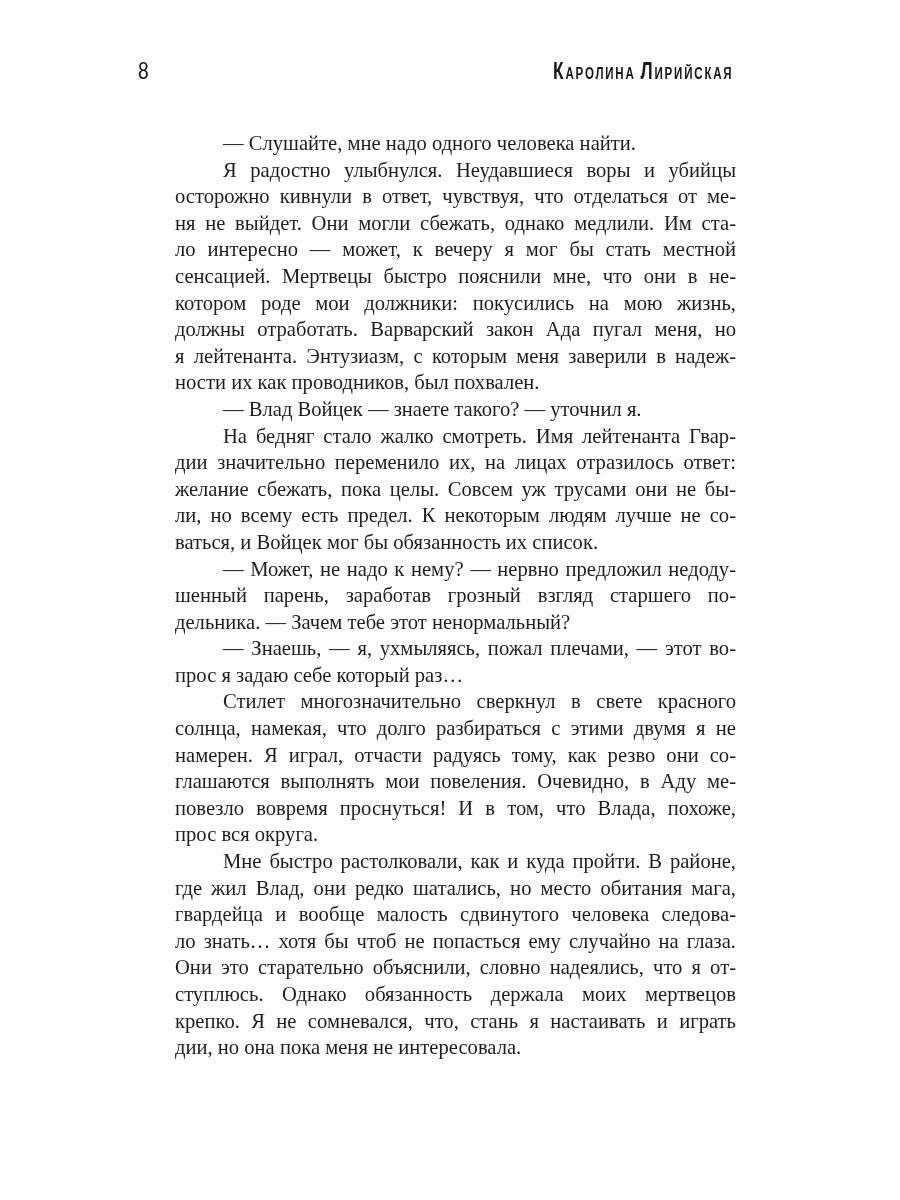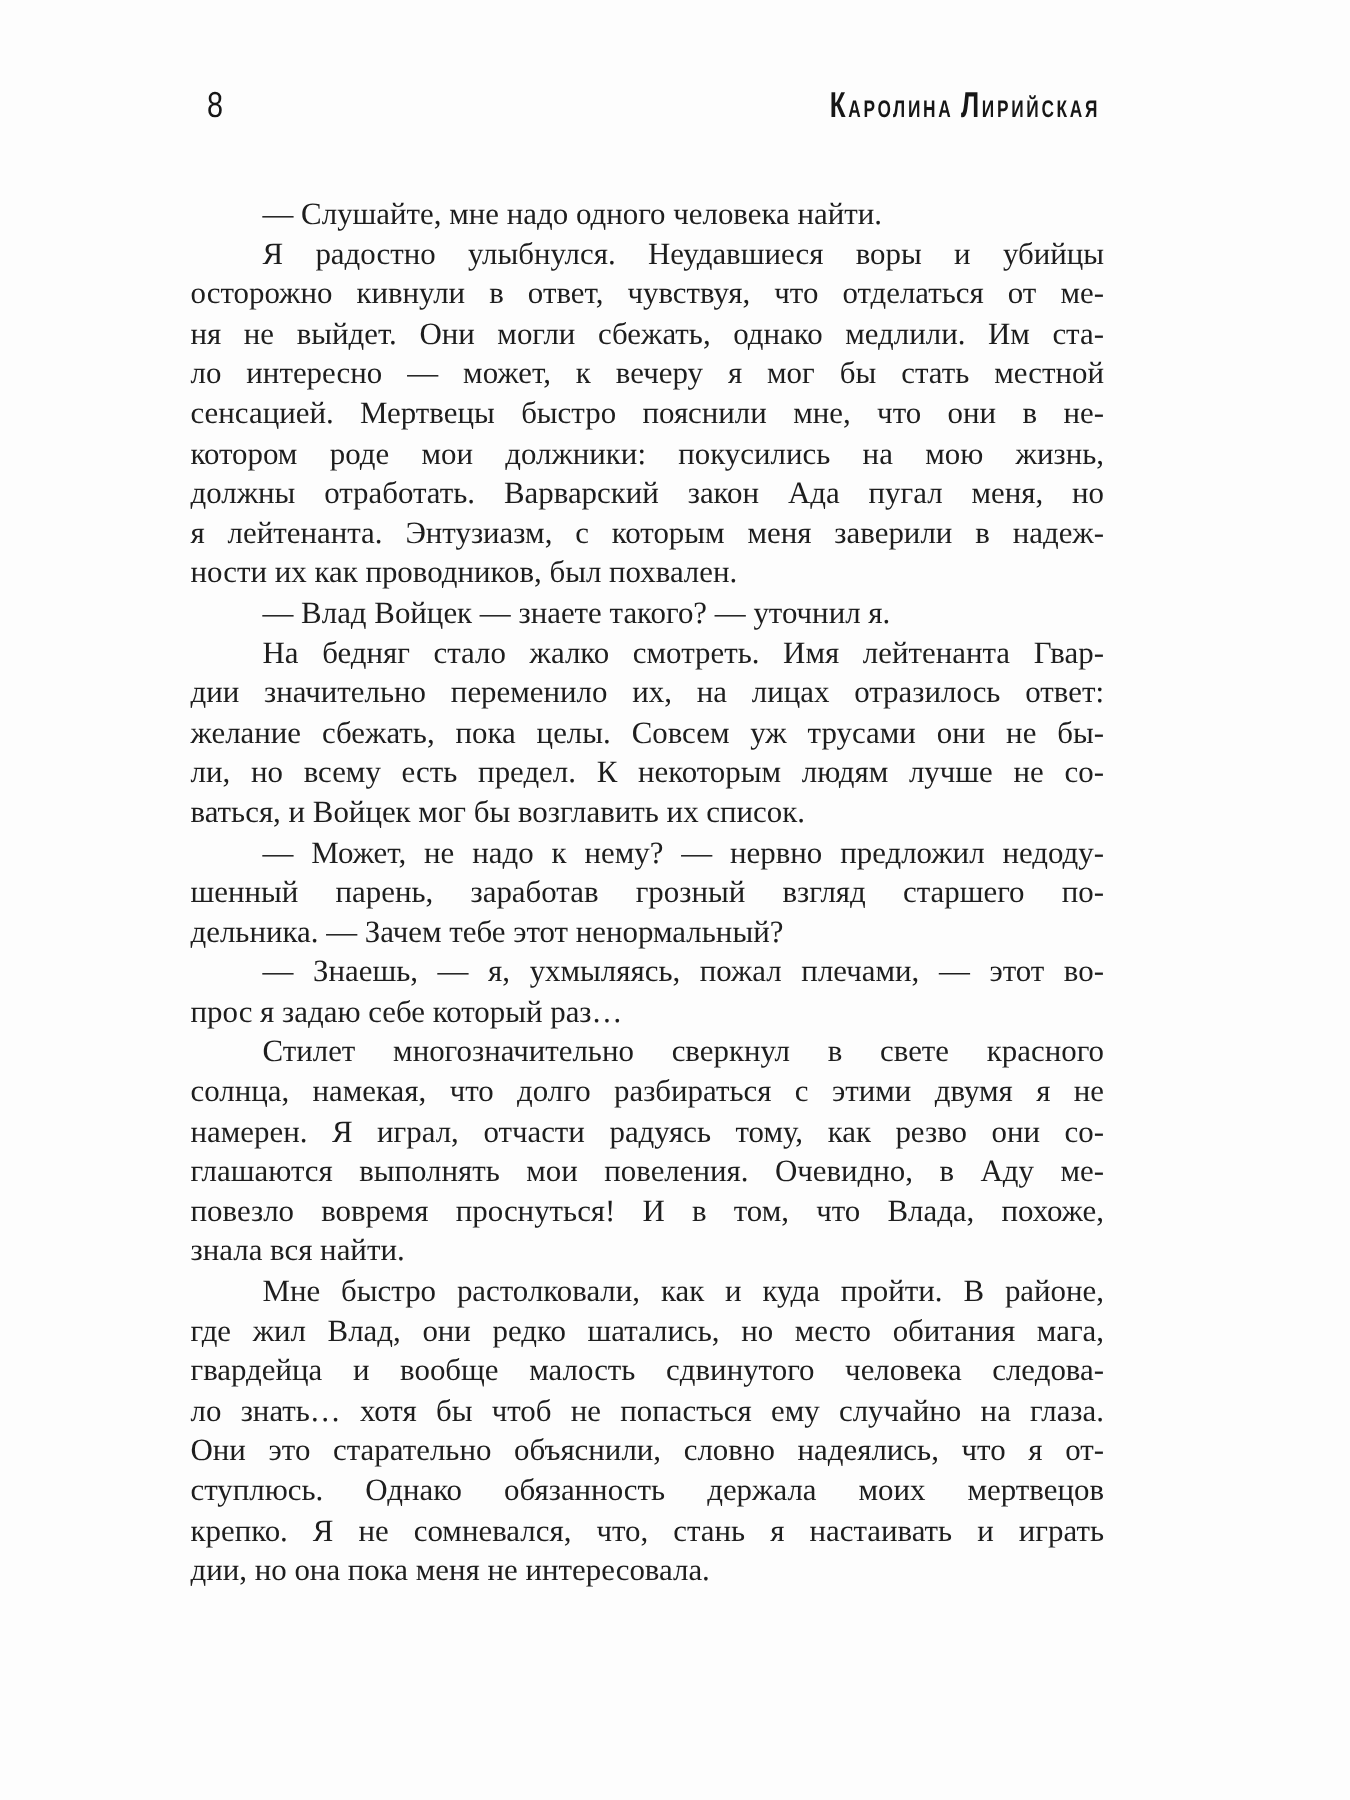--- a/index.html
+++ b/index.html
@@ -63,20 +63,21 @@
     top: 130px;
     width: 609px;
     font-size: 20.6px;
     line-height: 26.6px;
     color: var(--ink, #1e1e1e);
   }
   .para { margin: 0; padding: 0; }
   .pline {
     text-align: justify;
     text-align-last: justify;
+    margin-left: 48px;
   }
   .pline.last {
     text-align-last: left;
   }
   .pline.indent {
     text-indent: 48px;
   }
 </style>
 </head>
 <body style="--bg: #fdfdfd; --ink: #1e1e1e;">
@@ -106,38 +107,38 @@
         <div class="pline last">ности их как проводников, был похвален.</div>
       </div>
       <div class="para">
         <div class="pline indent last">— Влад Войцек — знаете такого? — уточнил я.</div>
       </div>
       <div class="para">
         <div class="pline indent">На бедняг стало жалко смотреть. Имя лейтенанта Гвар-</div>
         <div class="pline">дии значительно переменило их, на лицах отразилось ответ:</div>
         <div class="pline">желание сбежать, пока целы. Совсем уж трусами они не бы-</div>
         <div class="pline">ли, но всему есть предел. К некоторым людям лучше не со-</div>
-        <div class="pline last">ваться, и Войцек мог бы возглавить их список.</div>
+        <div class="pline last">ваться, и Войцек мог бы обязанность их список.</div>
       </div>
       <div class="para">
         <div class="pline indent">— Может, не надо к нему? — нервно предложил недоду-</div>
         <div class="pline">шенный парень, заработав грозный взгляд старшего по-</div>
         <div class="pline last">дельника. — Зачем тебе этот ненормальный?</div>
       </div>
       <div class="para">
         <div class="pline indent">— Знаешь, — я, ухмыляясь, пожал плечами, — этот во-</div>
         <div class="pline last">прос я задаю себе который раз…</div>
       </div>
       <div class="para">
         <div class="pline indent">Стилет многозначительно сверкнул в свете красного</div>
         <div class="pline">солнца, намекая, что долго разбираться с этими двумя я не</div>
         <div class="pline">намерен. Я играл, отчасти радуясь тому, как резво они со-</div>
         <div class="pline">глашаются выполнять мои повеления. Очевидно, в Аду ме-</div>
         <div class="pline">повезло вовремя проснуться! И в том, что Влада, похоже,</div>
-        <div class="pline last">знала вся найти.</div>
+        <div class="pline last">прос вся округа.</div>
       </div>
       <div class="para">
         <div class="pline indent">Мне быстро растолковали, как и куда пройти. В районе,</div>
         <div class="pline">где жил Влад, они редко шатались, но место обитания мага,</div>
         <div class="pline">гвардейца и вообще малость сдвинутого человека следова-</div>
         <div class="pline">ло знать… хотя бы чтоб не попасться ему случайно на глаза.</div>
         <div class="pline">Они это старательно объяснили, словно надеялись, что я от-</div>
         <div class="pline">ступлюсь. Однако обязанность держала моих мертвецов</div>
         <div class="pline">крепко. Я не сомневался, что, стань я настаивать и играть</div>
         <div class="pline last">дии, но она пока меня не интересовала.</div>

